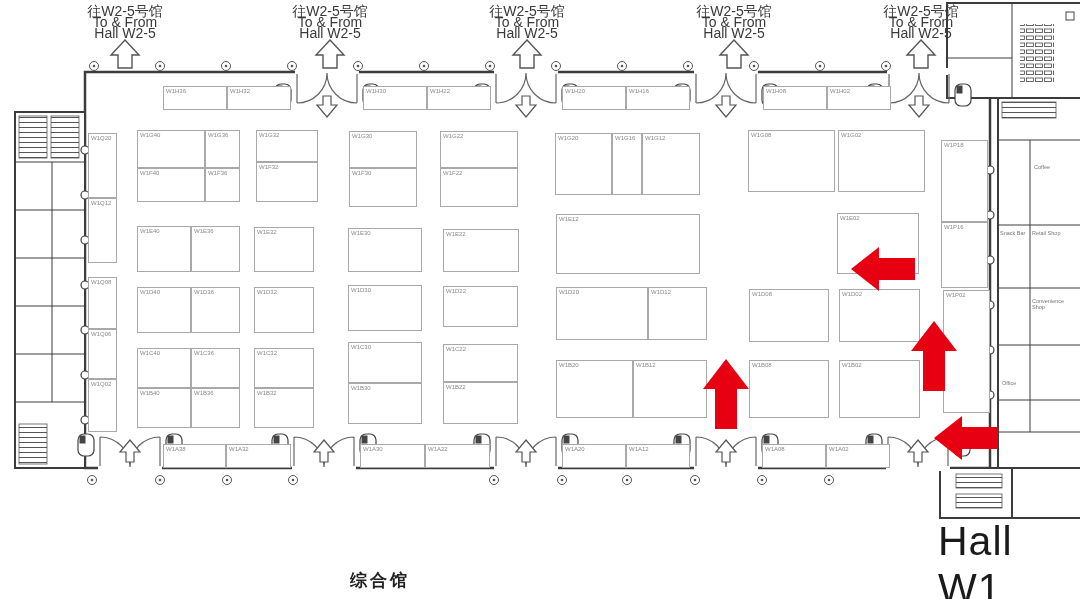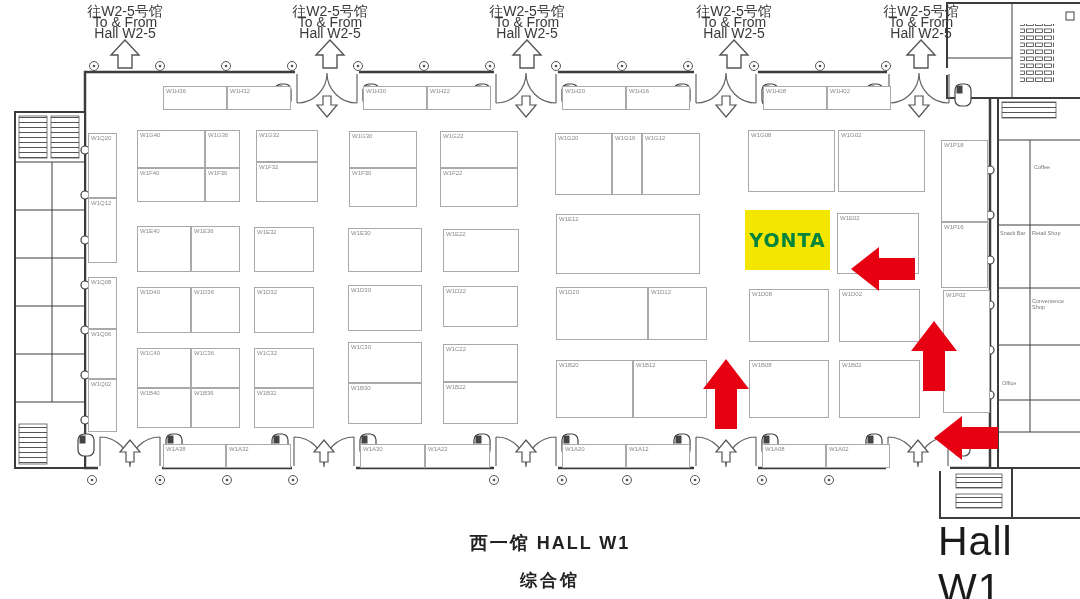--- a/index.html
+++ b/index.html
@@ -11,21 +11,21 @@
   .booth span{position:absolute;top:1px;left:2px;font-size:6px;line-height:7px;color:var(--label-gray,#8a8a8a);white-space:nowrap;}
   .side-label{position:absolute;font-size:5.5px;line-height:6px;color:#777;width:46px;z-index:1;}
   #hl{position:absolute;display:flex;align-items:center;justify-content:center;z-index:1;
       background:var(--booth-yellow,#f3e600);}
   #hl .logo{font-family:"DejaVu Sans",sans-serif;font-weight:800;font-size:19px;letter-spacing:1px;
       color:var(--logo-green,#00843d);}
   #arrows{position:absolute;left:0;top:0;z-index:2;pointer-events:none;}
   .exit-label{position:absolute;z-index:2;width:110px;text-align:center;font-size:14px;line-height:11px;color:#3a3a3a;top:6px;}
   .cn-title{position:absolute;left:350px;top:531px;width:400px;text-align:center;font-size:18px;font-weight:bold;
             letter-spacing:2px;color:#222;z-index:3;}
-  .cn-sub{position:absolute;left:350px;top:569px;width:400px;text-align:center;font-size:17px;font-weight:bold;
+  .cn-sub{position:absolute;left:350px;top:569px;width:400px;text-align:left;font-size:17px;font-weight:bold;
             letter-spacing:3px;color:#222;z-index:3;}
   .hall-big{position:absolute;left:938px;top:518px;font-size:41px;color:#1a1a1a;letter-spacing:1px;z-index:3;}
 </style>
 </head>
 <body>
 
 <div class="stage">
 
   <svg class="decor" width="1080" height="599" viewBox="0 0 1080 599">
     <defs>
@@ -363,23 +363,20 @@
       <div class="booth" style="left: 826px; top: 444px; width: 64px; height: 24px;">
         <span>W1A02</span>
       </div>
       <div class="side-label" style="left: 1034px; top: 164px;">Coffee</div>
       <div class="side-label" style="left: 1000px; top: 230px;">Snack Bar</div>
       <div class="side-label" style="left: 1032px; top: 230px;">Retail Shop</div>
       <div class="side-label" style="left: 1032px; top: 298px;">Convenience Shop</div>
       <div class="side-label" style="left: 1002px; top: 380px;">Office</div>
     </div>
 
-  <div id="hl" style="left: 745px; top: 210px; width: 85px; height: 60px;">
-    <span class="logo">YONTA</span>
-  </div>
 
   <svg id="arrows" width="1080" height="599" viewBox="0 0 1080 599">
       <polygon points="851,269 879,247 879,258 915,258 915,280 879,280 879,291" fill="#e60012"></polygon>
       <polygon points="726,359 749,389 737,389 737,429 715,429 715,389 703,389" fill="#e60012"></polygon>
       <polygon points="934,321 957,351 945,351 945,391 923,391 923,351 911,351" fill="#e60012"></polygon>
       <polygon points="934,438 962,416 962,427 998,427 998,449 962,449 962,460" fill="#e60012"></polygon>
     </svg>
 
   <div class="exit-label" style="left:70px">
     <div>往W2-5号馆</div>
@@ -400,17 +397,16 @@
     <div>往W2-5号馆</div>
     <div>To &amp; From</div>
     <div>Hall W2-5</div>
   </div>
   <div class="exit-label" style="left:866px">
     <div>往W2-5号馆</div>
     <div>To &amp; From</div>
     <div>Hall W2-5</div>
   </div>
 
-  <div class="cn-title">西一馆 HALL W1</div>
   <div class="cn-sub">综合馆</div>
   <div class="hall-big">Hall W1</div>
 
 </div>
 
 </body></html>

